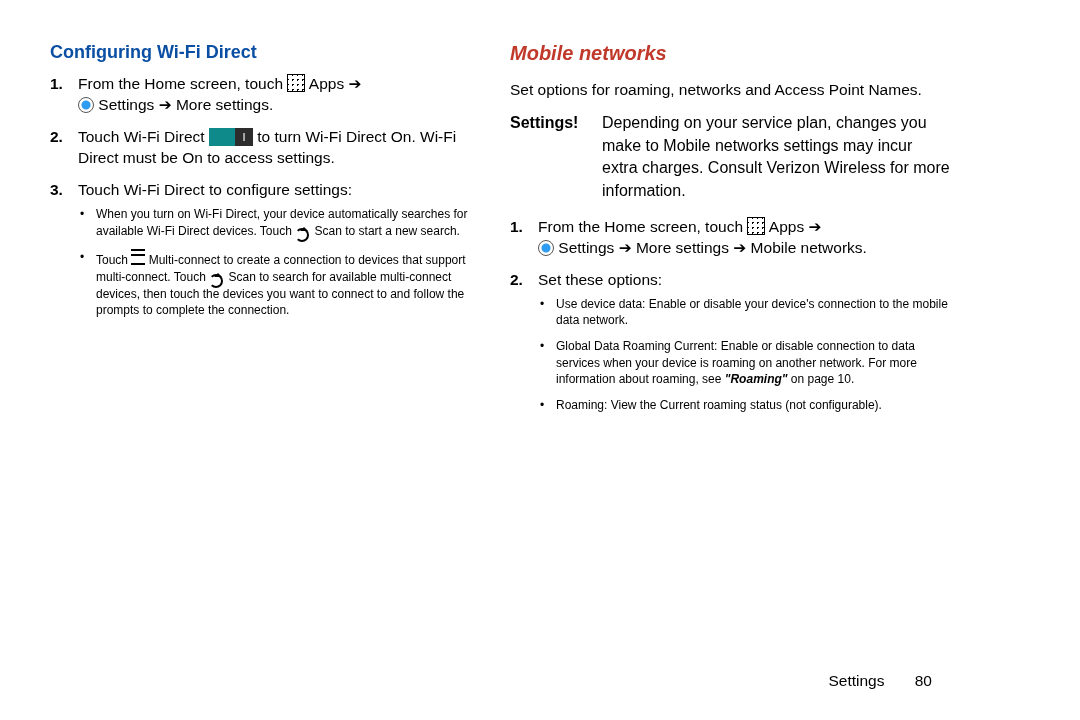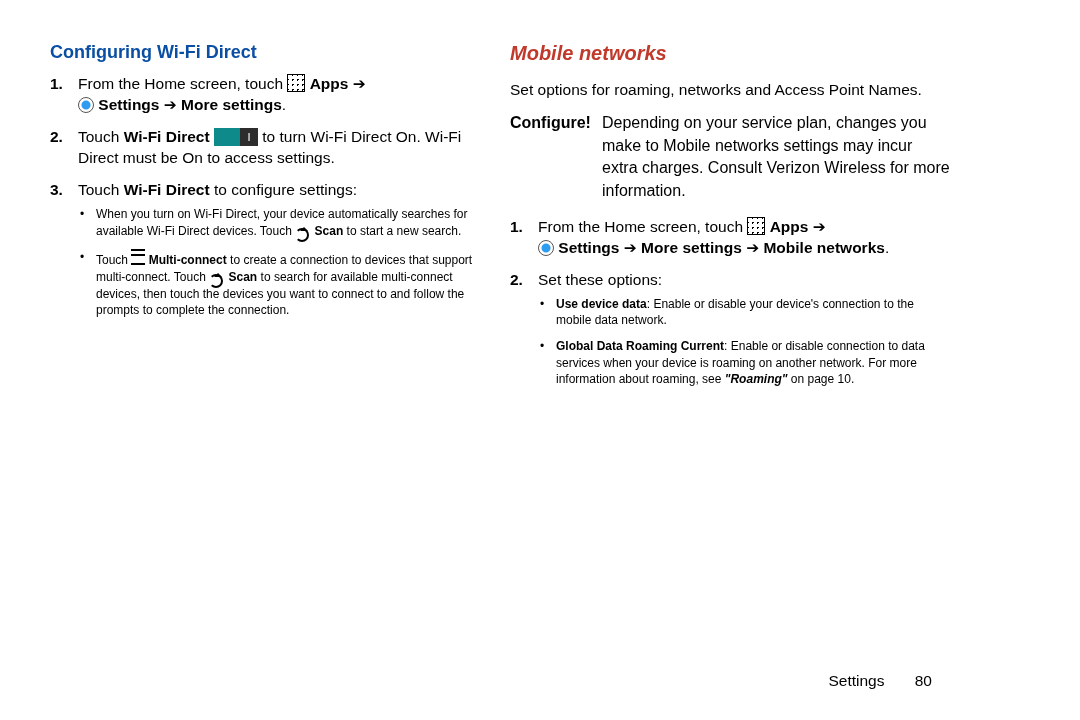--- a/index.html
+++ b/index.html
@@ -7,21 +7,21 @@
   .col{width:500px;padding:0 10px;box-sizing:border-box}
   .h-blue{color:#0a4fa3;font-weight:bold;font-size:18px;margin:4px 0 10px 0}
   .h-red{color:#c0392b;font-weight:bold;font-style:italic;font-size:20px;margin:4px 0 8px 0}
   p,li{font-size:15.5px;line-height:1.38}
   ol.num{list-style:none;padding-left:28px;margin:8px 0 0 0}
   ol.num>li{position:relative;margin:0 0 10px 0}
   ol.num>li>span.ln{position:absolute;left:-28px;font-weight:bold}
   ul.bul{list-style:none;padding-left:18px;margin:6px 0 0 0}
   ul.bul>li{position:relative;margin:0 0 10px 0;font-size:12px;line-height:1.35}
   ul.bul>li:before{content:'•';position:absolute;left:-16px}
-  b{font-weight:bold}
+  b{font-weight:normal}
   i.q{font-style:italic;font-weight:bold}
   .ico{display:inline-block;vertical-align:-3px}
   .ico-apps{width:16px;height:16px;border:1px solid #000;background:
      radial-gradient(circle,#000 1px,transparent 1px) 2px 2px/5px 5px}
   .ico-settings{width:16px;height:16px;border-radius:50%;border:1px solid #555;box-sizing:border-box;
      background:radial-gradient(circle,#2e9cf0 4px,transparent 5px)}
   .ico-toggle{display:inline-block;width:44px;height:18px;vertical-align:-4px;position:relative}
   .ico-toggle:before{content:'';position:absolute;left:0;top:0;width:26px;height:18px;background:#0f8a8a}
   .ico-toggle:after{content:'I';color:#fff;font-size:11px;position:absolute;right:0;top:0;width:18px;height:18px;
      background:#2d2d2d;text-align:center;line-height:18px}
@@ -85,21 +85,21 @@
           </li>
         </ul>
       </li>
     </ol>
   </div>
 
   <div class="col">
     <div class="h-red">Mobile networks</div>
     <p class="intro">Set options for roaming, networks and Access Point Names.</p>
     <div class="important">
-      <span class="lbl">Configure!</span>
+      <span class="lbl">Settings!</span>
       <span>Depending on your service plan, changes you make to Mobile networks settings may incur extra charges. Consult Verizon Wireless for more information.</span>
     </div>
     <ol class="num">
       <li>
         <span class="ln">1.</span>
         <span>From the Home screen, touch </span>
         <span class="ico ico-apps"></span>
         <b>Apps</b>
         <span> ➔ </span><br>
         <span class="ico ico-settings"></span>
@@ -113,20 +113,23 @@
         <span class="ln">2.</span>
         <span>Set these options:</span>
         <ul class="bul">
           <li>
             <b>Use device data</b><span>: Enable or disable your device's connection to the mobile data network.</span>
           </li>
           <li>
             <b>Global Data Roaming Current</b><span>: Enable or disable connection to data services when your device is roaming on another network. For more information about roaming, see </span>
             <i class="q">"Roaming"</i><span> on page 10.</span>
           </li>
+          <li>
+            <b>Roaming</b><span>: View the Current roaming status (not configurable).</span>
+          </li>
         </ul>
       </li>
     </ol>
   </div>
 
   <div class="footer">
     <span>Settings</span>
     <span class="pg">80</span>
   </div>
 </div>

